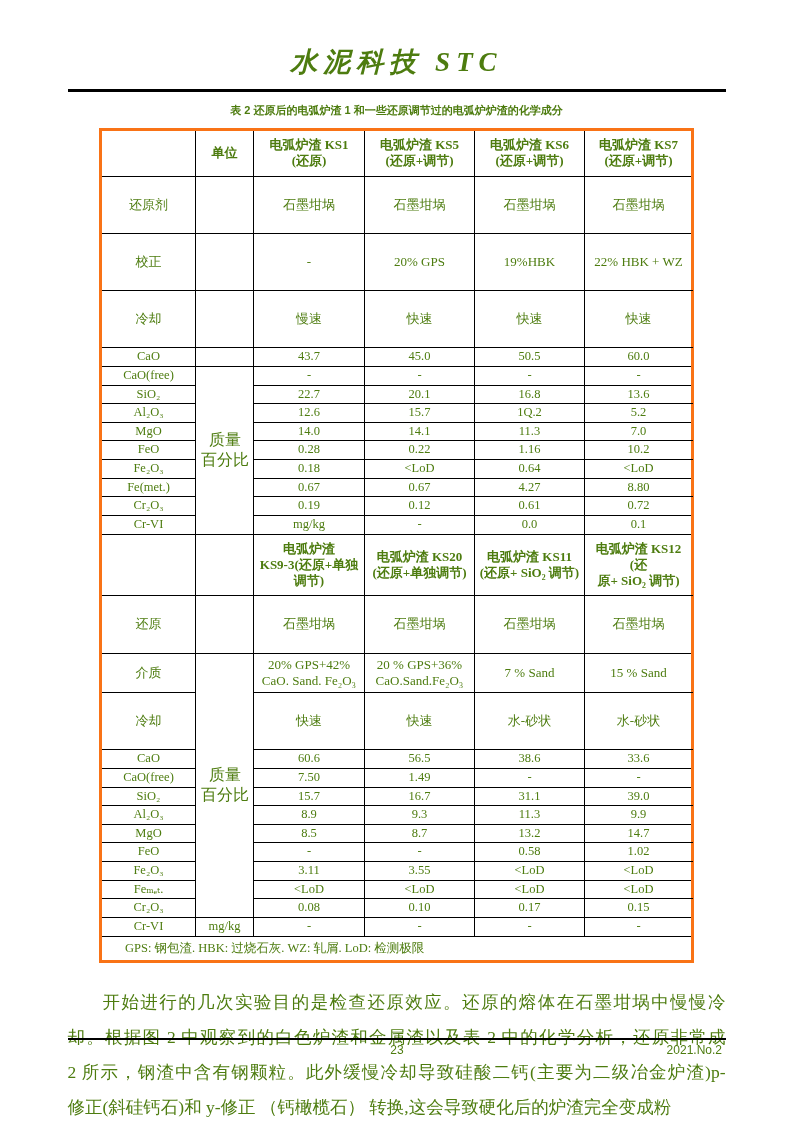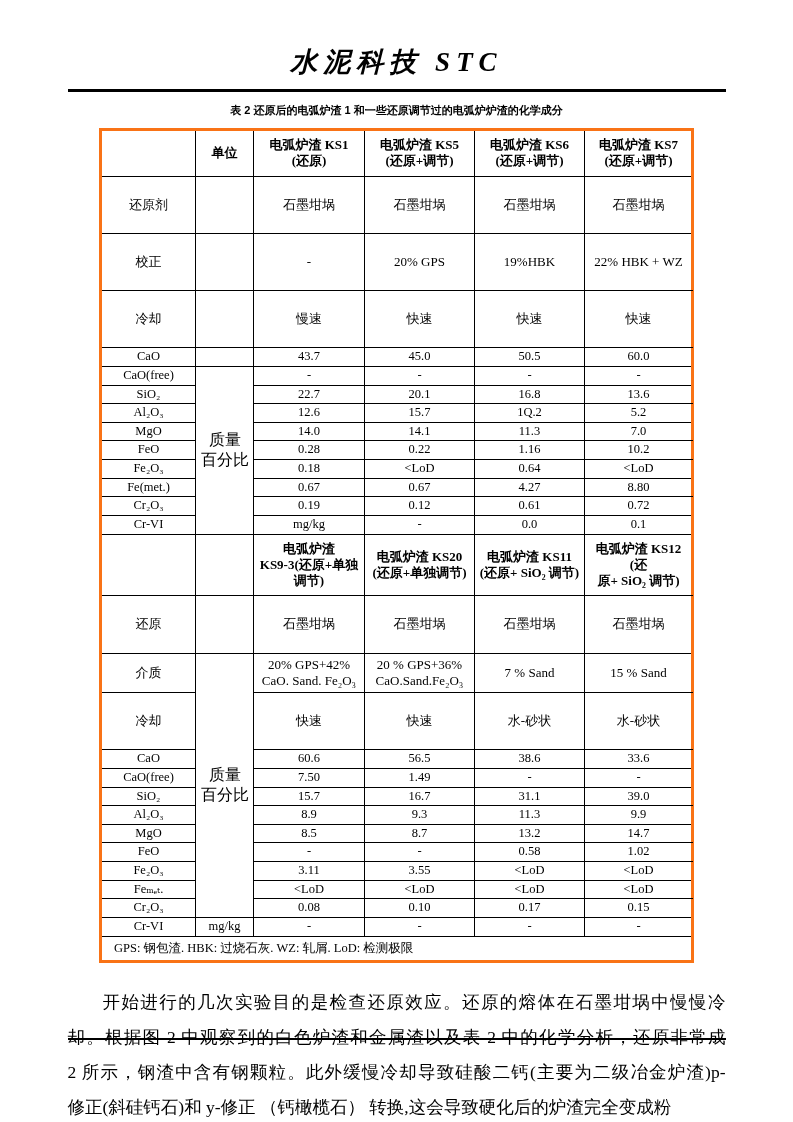--- a/index.html
+++ b/index.html
@@ -1,18 +1,18 @@
 <!DOCTYPE html>
 <html><head>
 <meta charset="utf-8">
 <style>
   html,body{margin:0;padding:0;background:#888;}
   .page{
     position:relative; width:793px; height:1122px; margin:0 auto;
-    background:#ffffff; color:#000000; overflow:hidden;
+    background:#ffffff; color:#4d7c0f; overflow:hidden;
     font-family:"Liberation Serif","DejaVu Serif","DejaVu Sans",serif;
   }
   .content{width:658px;margin:0 auto;}
   .journal-header{
     padding-top:44px; text-align:center;
     font-size:27px; font-weight:bold; font-style:italic; letter-spacing:6px;
   }
   .header-rule{height:3px;background:#000;margin-top:9px;}
   .table-caption{
     margin-top:11px; text-align:center; font-weight:bold; font-size:11px;
@@ -28,21 +28,21 @@
     padding:1px 2px; white-space:pre-line; overflow:hidden;
   }
   table.comp{border:3px solid #f97316;}
   tr.r-colheader td{font-weight:bold; padding:6px 2px; font-size:13px;}
   tr.r-param td{padding:20px 2px;}
   tr.r-media td{padding:3px 2px;}
   tr.r-data td{padding:1px 2px; font-size:12.5px;}
   td.c-unit{text-align:left; padding-left:2px; font-size:12.5px;}
   tr.r-colheader td.c-unit{text-align:center; font-size:13px;}
   td.c-unit.merged{text-align:center; padding-left:3px; font-size:16px;}
-  tr.r-footnote td{text-align:left; padding:4px 12px; font-size:12.5px; white-space:normal;}
+  tr.r-footnote td{text-align:left; padding:4px 23px; font-size:12.5px; white-space:normal;}
   .para{margin:22px auto 0; width:658px; font-size:17.5px; line-height:35px;}
   .para .jline{text-align:justify; text-align-last:justify;}
   .para .jline.first{text-indent:35px;}
   .para .jline.last{text-align-last:left;}
   .page-footer{position:absolute; left:68px; top:1038px; width:658px;}
   .footer-rule{height:2px;background:#000;}
   .footer-row{position:relative; height:20px; margin-top:3px;
     font-family:"Liberation Sans","DejaVu Sans",sans-serif; font-size:12px;}
   .footer-page{position:absolute; left:50%; transform:translateX(-50%);}
   .footer-issue{position:absolute; right:4px;}
@@ -295,14 +295,18 @@
     <div class="para">
       <div class="jline first">开始进行的几次实验目的是检查还原效应。还原的熔体在石墨坩埚中慢慢冷</div>
       <div class="jline">却。根据图 2 中观察到的白色炉渣和金属渣以及表 2 中的化学分析，还原非常成</div>
       <div class="jline">2 所示，钢渣中含有钢颗粒。此外缓慢冷却导致硅酸二钙(主要为二级冶金炉渣)p-</div>
       <div class="jline last">修正(斜硅钙石)和 y-修正 （钙橄榄石） 转换,这会导致硬化后的炉渣完全变成粉</div>
     </div>
   </div>
 
   <div class="page-footer">
     <div class="footer-rule"></div>
+    <div class="footer-row">
+      <span class="footer-page">23</span>
+      <span class="footer-issue">2021.No.2</span>
+    </div>
   </div>
 </div>
 
 </body></html>

